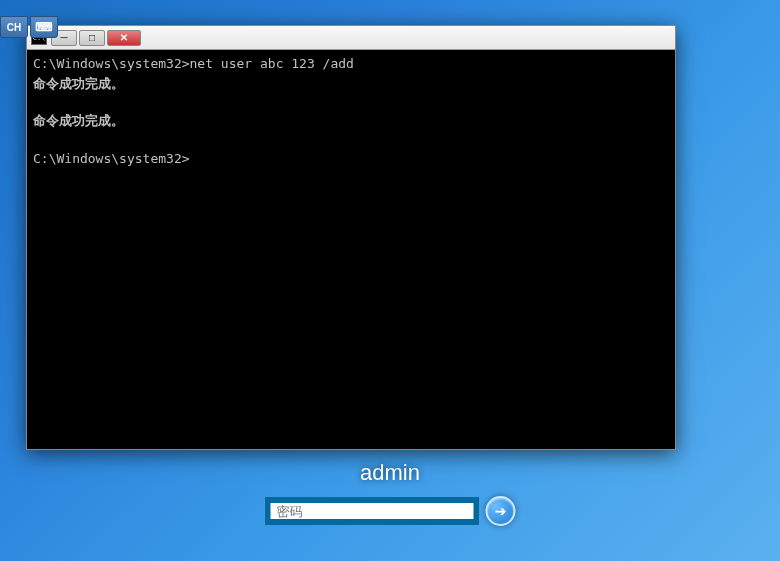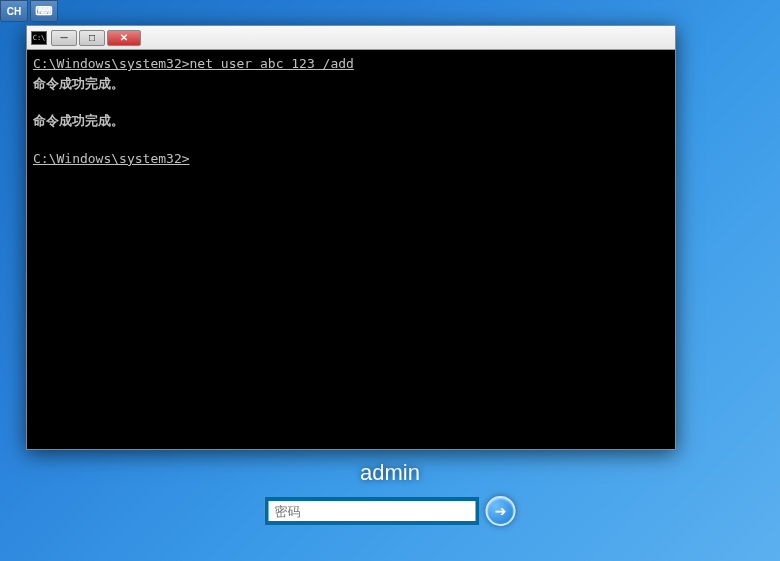--- a/index.html
+++ b/index.html
@@ -6,21 +6,21 @@
     body {
       width: 780px;
       height: 561px;
       background: linear-gradient(135deg, #1a6fc4 0%, #2980d9 30%, #3a9ae8 60%, #5bb0ef 100%);
       font-family: "Segoe UI", Tahoma, sans-serif;
       overflow: hidden;
       position: relative;
     }
     .language-bar {
       position: absolute;
-      top: 0;
+      top: 16px;
       left: 0;
       display: flex;
       gap: 2px;
       z-index: 10;
     }
     .lang-btn {
       width: 28px;
       height: 22px;
       background: linear-gradient(#5a8ec8, #3a6ea8);
       border: 1px solid #2a5080;
@@ -99,21 +99,21 @@
     }
     .cmd-body {
       padding: 4px 6px;
       color: #c0c0c0;
       font-family: "Lucida Console", Consolas, monospace;
       font-size: 13px;
       line-height: 1.5;
       height: calc(100% - 24px);
       position: relative;
     }
-    .cmd-line { white-space: pre; text-decoration: underline; }
+    .cmd-line { white-space: pre; }
     .cmd-result { white-space: pre; margin-bottom: 18px; font-weight: bold; }
     .annotation-box {
       position: absolute;
       border: 2px solid #d00;
       pointer-events: none;
     }
     .annotation-arrow {
       position: absolute;
       pointer-events: none;
     }
@@ -136,21 +136,21 @@
       margin-bottom: 10px;
     }
     .password-row {
       display: flex;
       align-items: center;
       gap: 6px;
     }
     .password-input {
       width: 215px;
       height: 28px;
-      border: 4px solid #0369a1;
+      border: 6px solid #0369a1;
       padding: 2px 6px;
       font-size: 13px;
       color: #666;
       background: #fff;
     }
     .go-btn {
       width: 30px;
       height: 30px;
       border-radius: 50%;
       background: radial-gradient(circle at 30% 30%, #6dc0ff, #1a7ad4);

